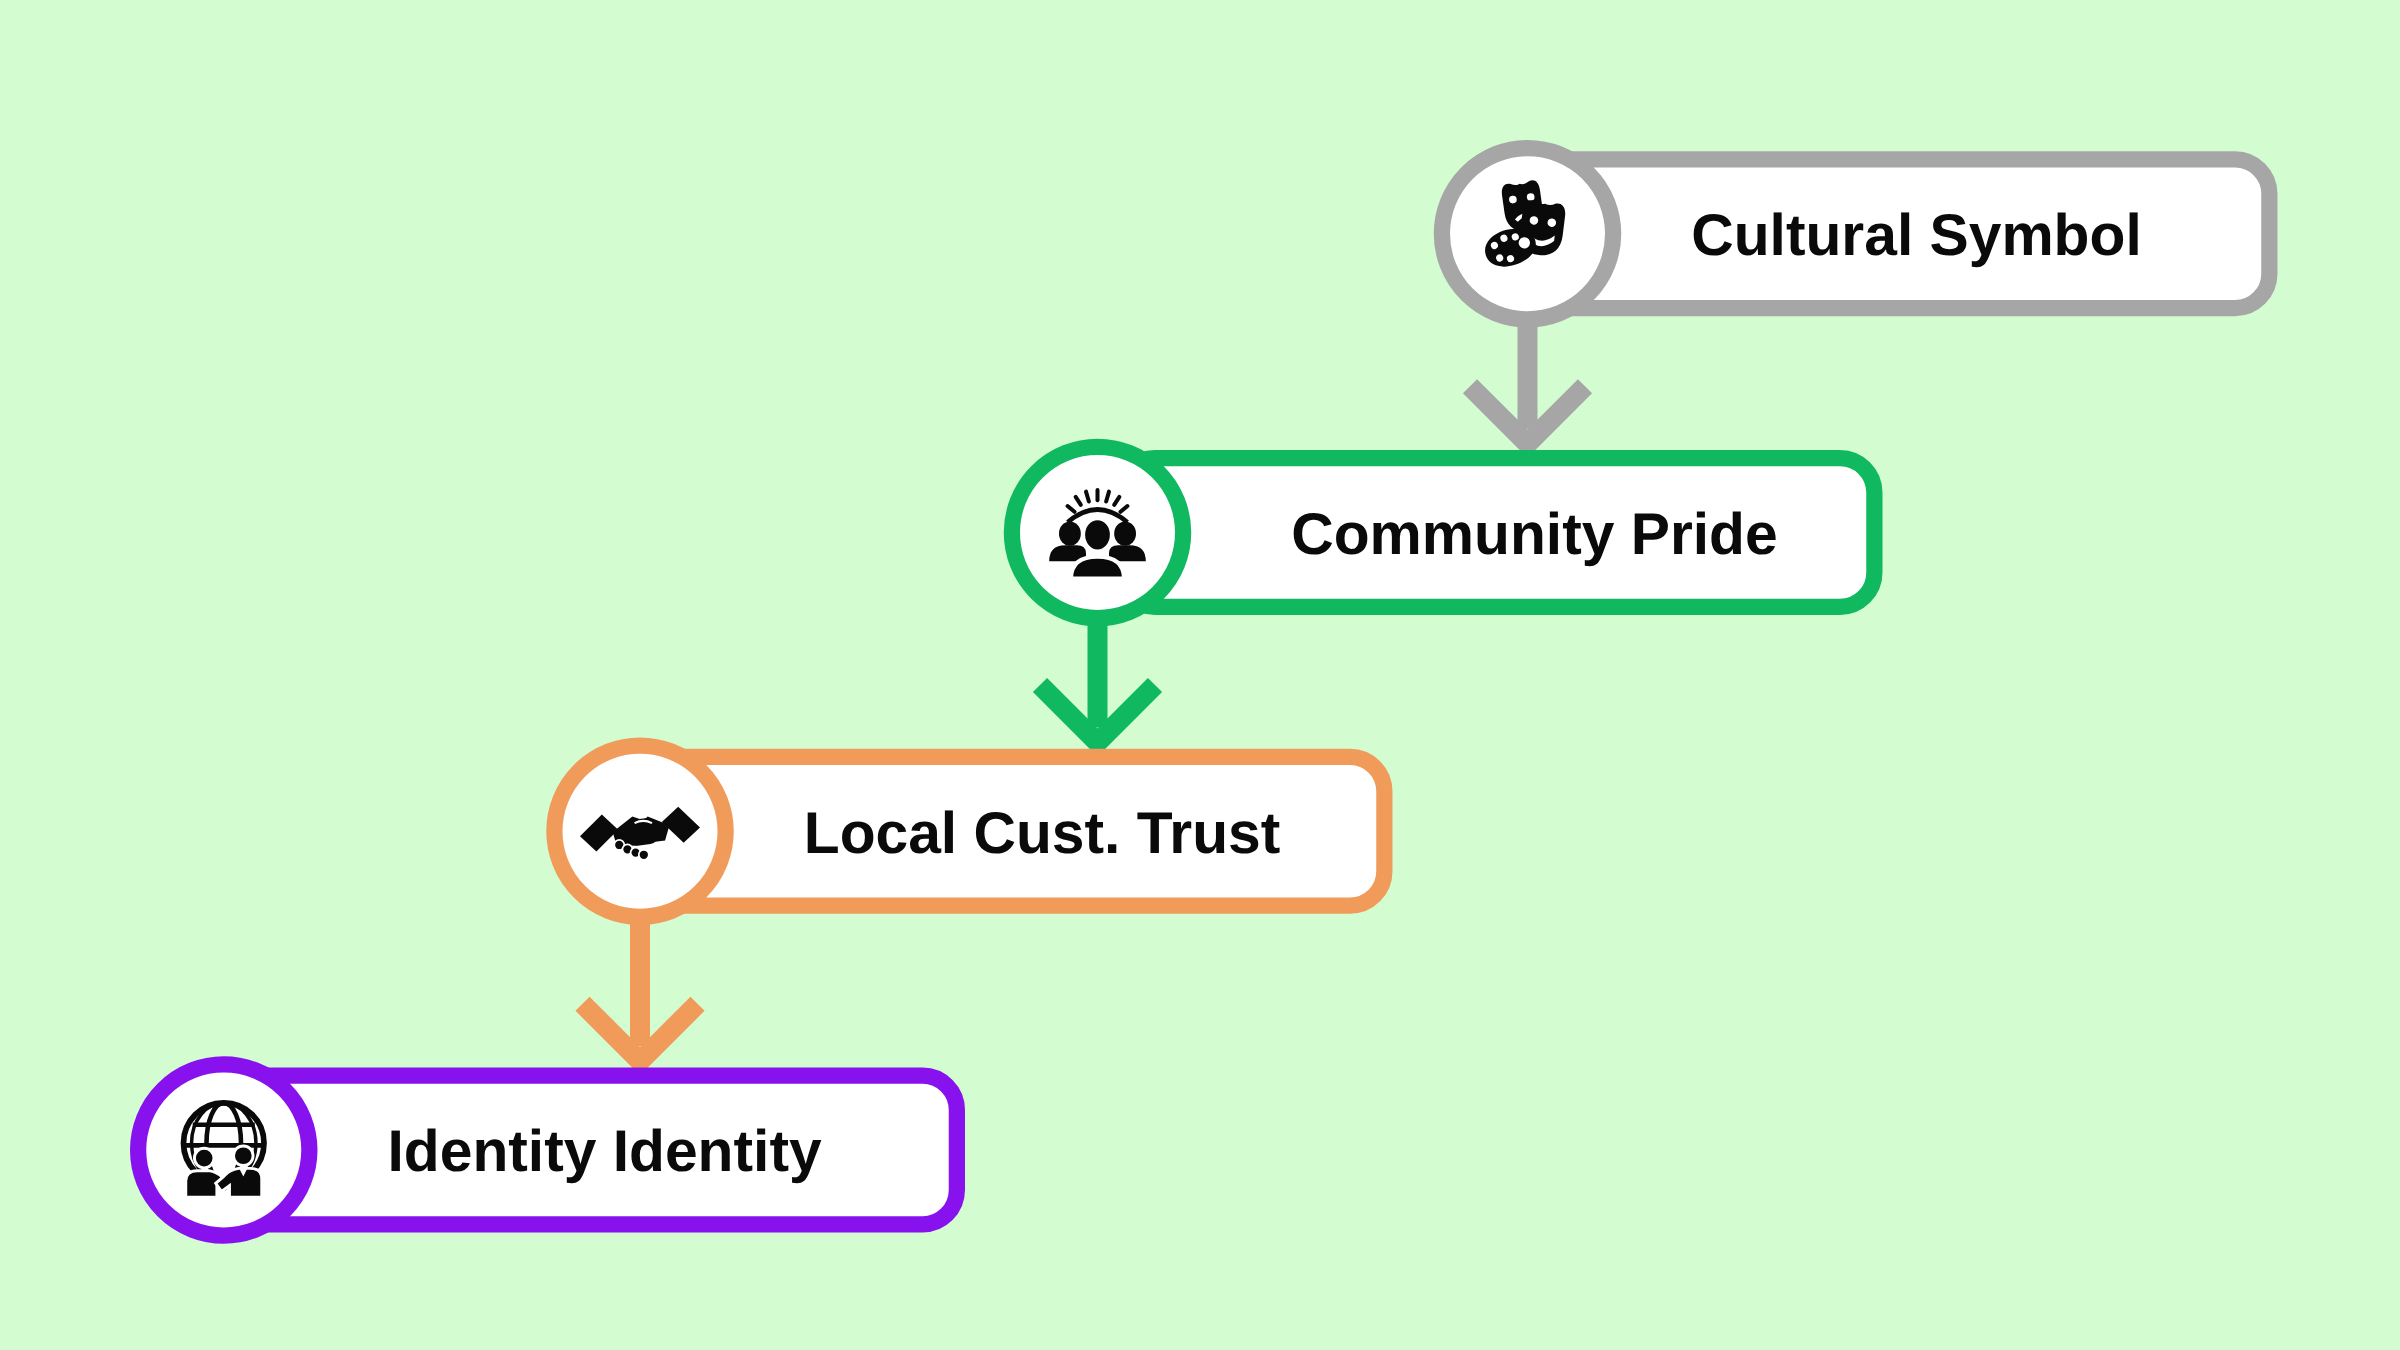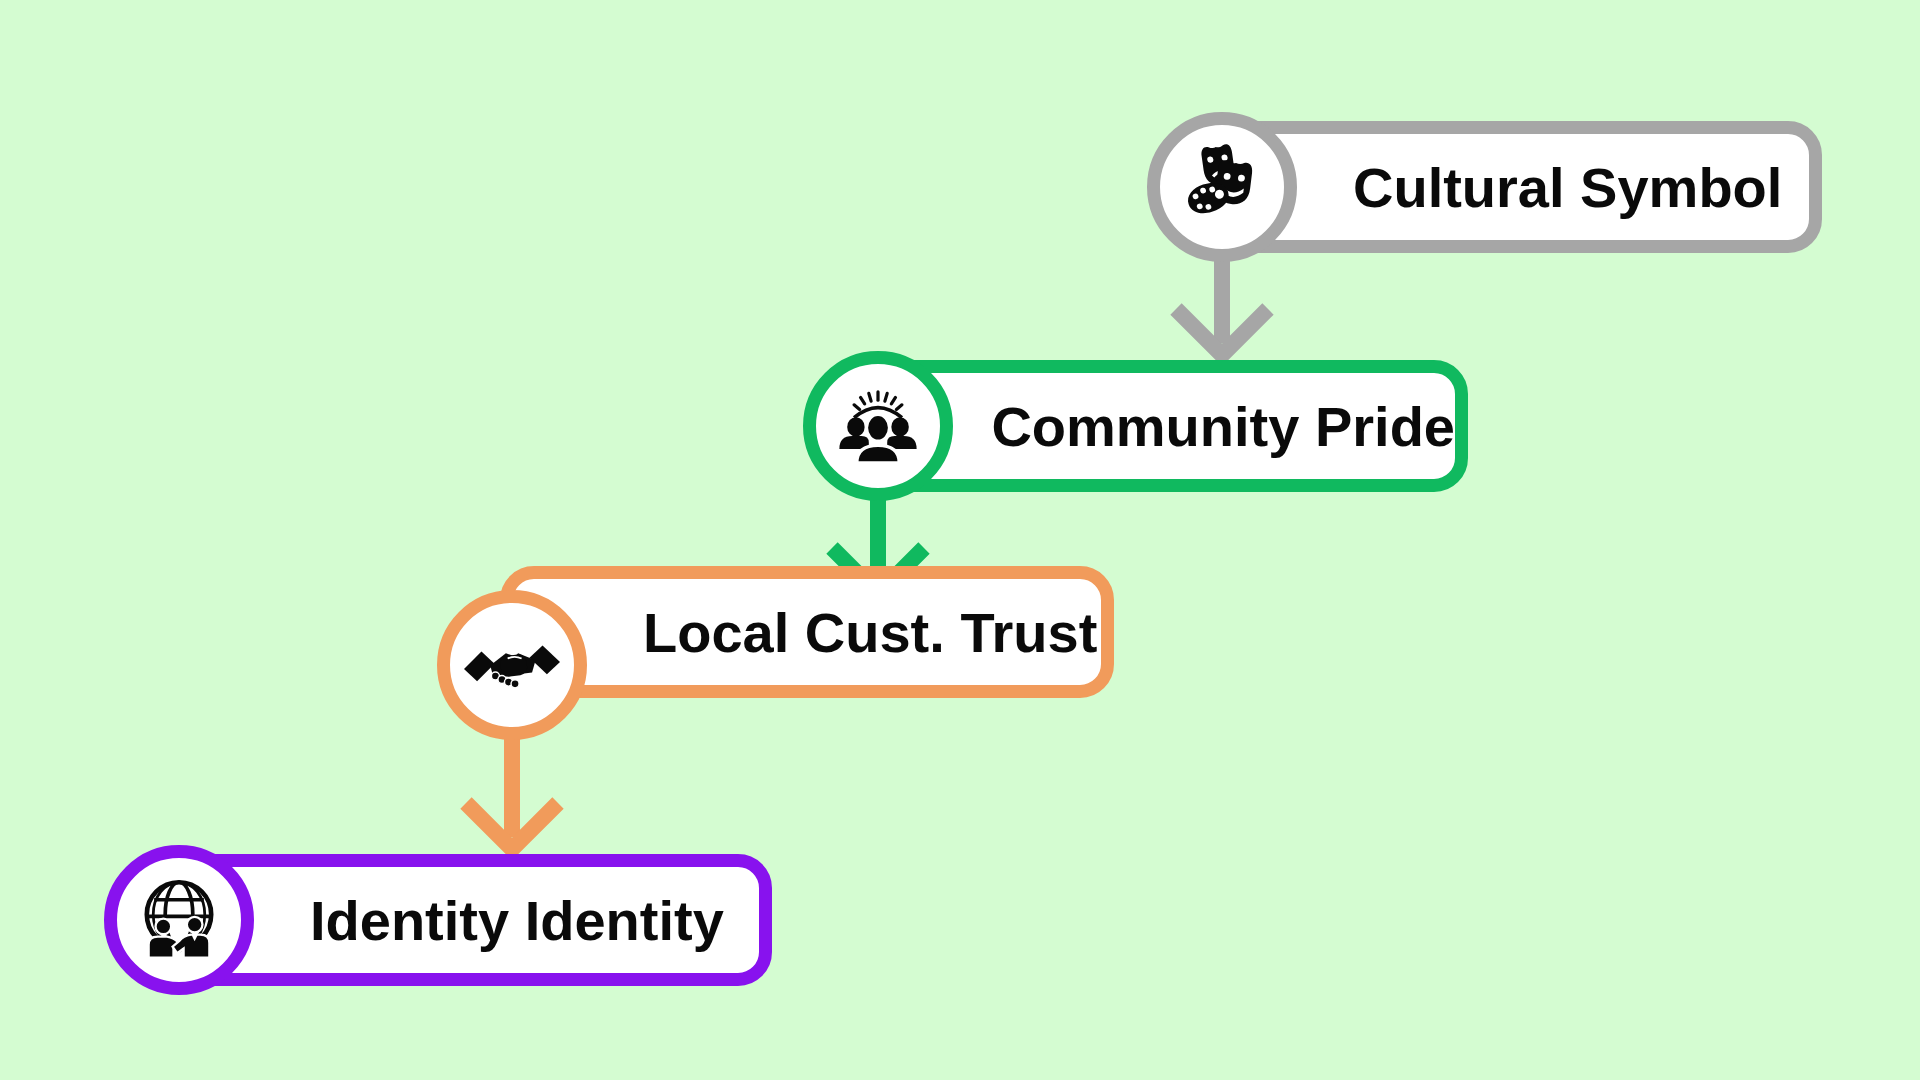--- a/index.html
+++ b/index.html
@@ -12,21 +12,21 @@
   .canvas{position:absolute;inset:0;}
   .node{position:absolute;}
   .node-pill{
     position:absolute;box-sizing:border-box;
     height:132px;background:#fff;
     border:13px solid var(--c);border-radius:34px;
     display:flex;align-items:center;
     padding-left:130px;z-index:1;
   }
   .node-label{
-    font-size:56px;font-weight:700;color:#0a0a0a;
+    font-size:47px;font-weight:700;color:#0a0a0a;
     letter-spacing:0;white-space:nowrap;
   }
   .node-circle{
     position:absolute;box-sizing:border-box;
     width:150px;height:150px;background:#fff;
     border:13px solid var(--c);border-radius:50%;
     display:flex;align-items:center;justify-content:center;
     z-index:2;
   }
   .node-circle svg{display:block;}
@@ -87,21 +87,21 @@
             <circle class="paper" cx="30" cy="8.5" r="3.2"></circle>
             <circle class="paper" cx="11" cy="22" r="3.2"></circle>
             <circle class="paper" cx="20" cy="25.5" r="3.2"></circle>
           </g>
         </svg>
       </span>
     </div>
   </div>
 
   <div class="node" style="--c: #10b95f;">
-    <div class="node-pill" style="left:852px;top:360px;width:616px;justify-content:flex-end;">
+    <div class="node-pill" style="left:890px;top:360px;width:616px;">
       <span class="node-label">Community Pride</span>
     </div>
     <div class="node-circle" style="left:803px;top:351px;">
       <span>
         <svg width="92" height="92" viewBox="0 0 100 100">
 
           <g class="ink-stroke" stroke-width="3.5" stroke-linecap="round">
             <line x1="50" y1="13" x2="50" y2="22"></line>
             <line x1="40" y1="14.5" x2="42.5" y2="23"></line>
             <line x1="60" y1="14.5" x2="57.5" y2="23"></line>
@@ -118,21 +118,21 @@
           <path class="ink" d="M92 75 Q92 61 78 61 L68 61 Q60 61 60 68 L60 75 Z"></path>
 
           <ellipse class="ink" cx="50" cy="52" rx="12.5" ry="14.5" stroke="#fff" stroke-width="3.5"></ellipse>
           <path class="ink" d="M27 90 Q27 71 50 71 Q73 71 73 90 Z" stroke="#fff" stroke-width="3.5"></path>
         </svg>
       </span>
     </div>
   </div>
 
   <div class="node" style="--c: #f19b5b;">
-    <div class="node-pill" style="left:500px;top:566px;width:614px;">
+    <div class="node-pill" style="left:500px;top:599px;width:614px;">
       <span class="node-label">Local Cust. Trust</span>
     </div>
     <div class="node-circle" style="left:437px;top:590px;">
       <span>
         <svg width="96" height="63" viewBox="0 0 110 72">
 
           <polygon class="ink" points="0,40 20,20 35,34 15,54"></polygon>
           <polygon class="ink" points="110,32 90,13 75,27 95,46"></polygon>
 
           <polygon class="ink" points="30,36 48,22 60,26 54,48 34,50"></polygon>

